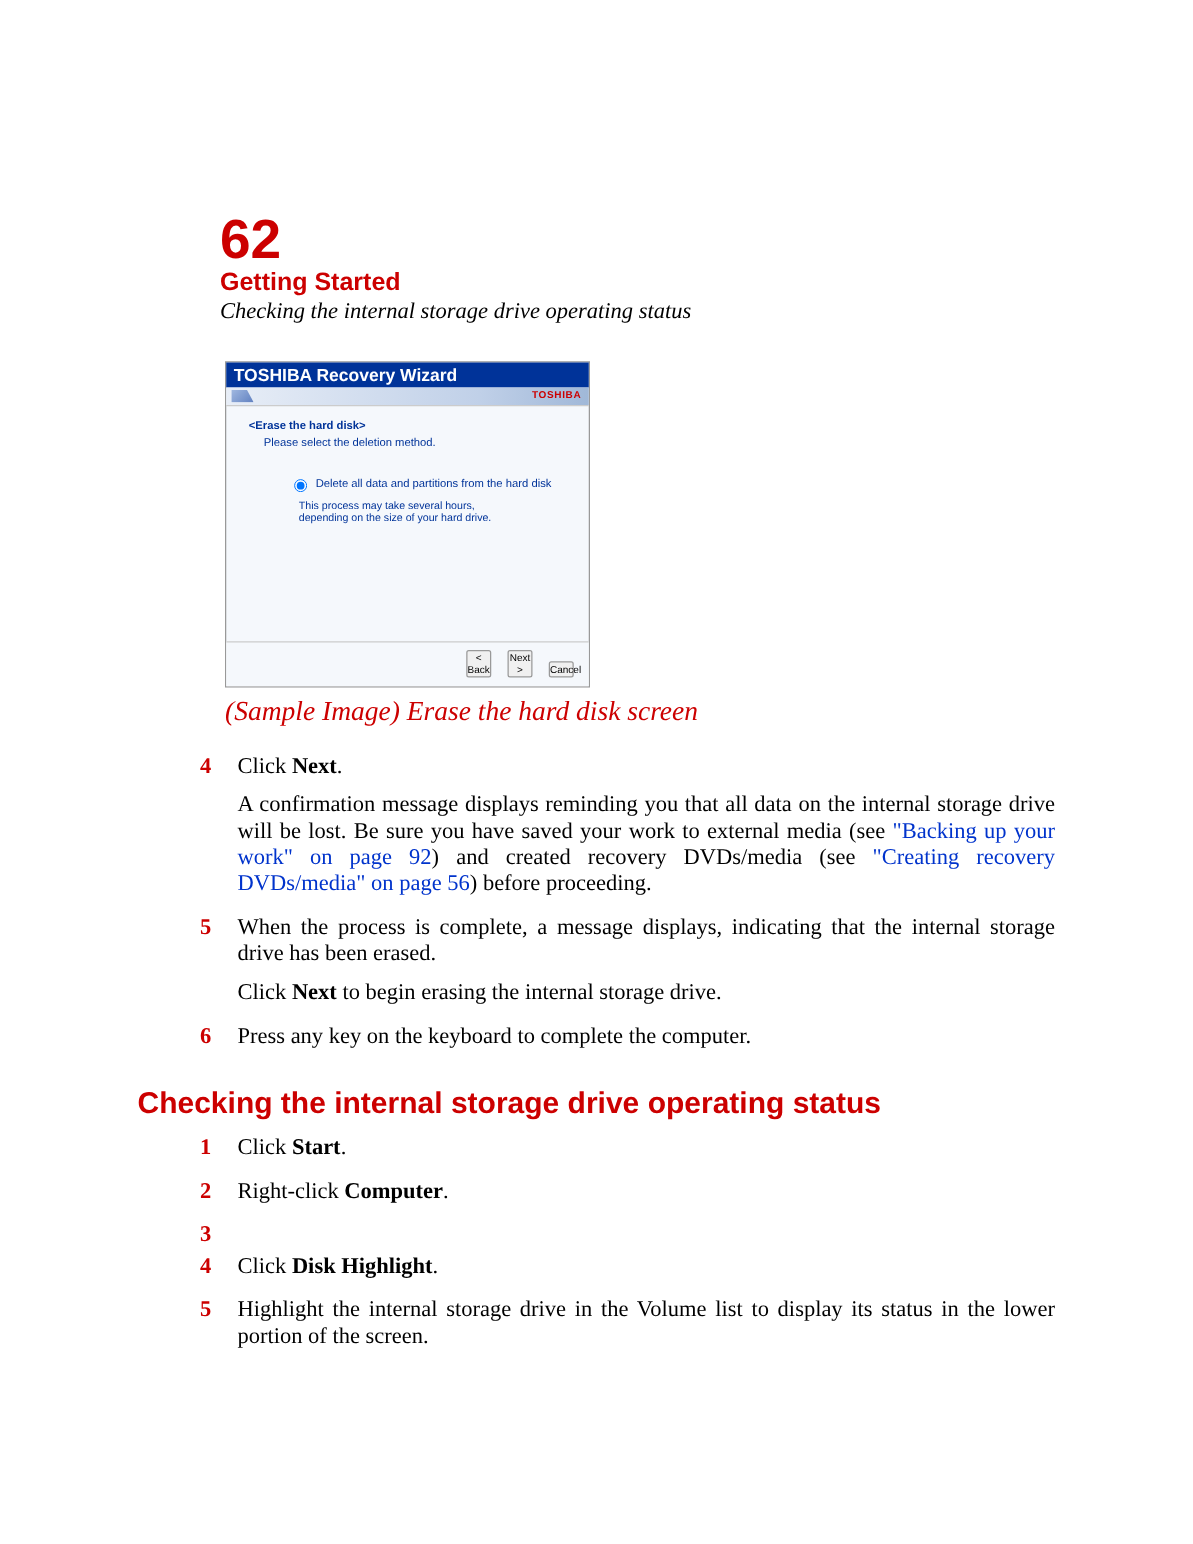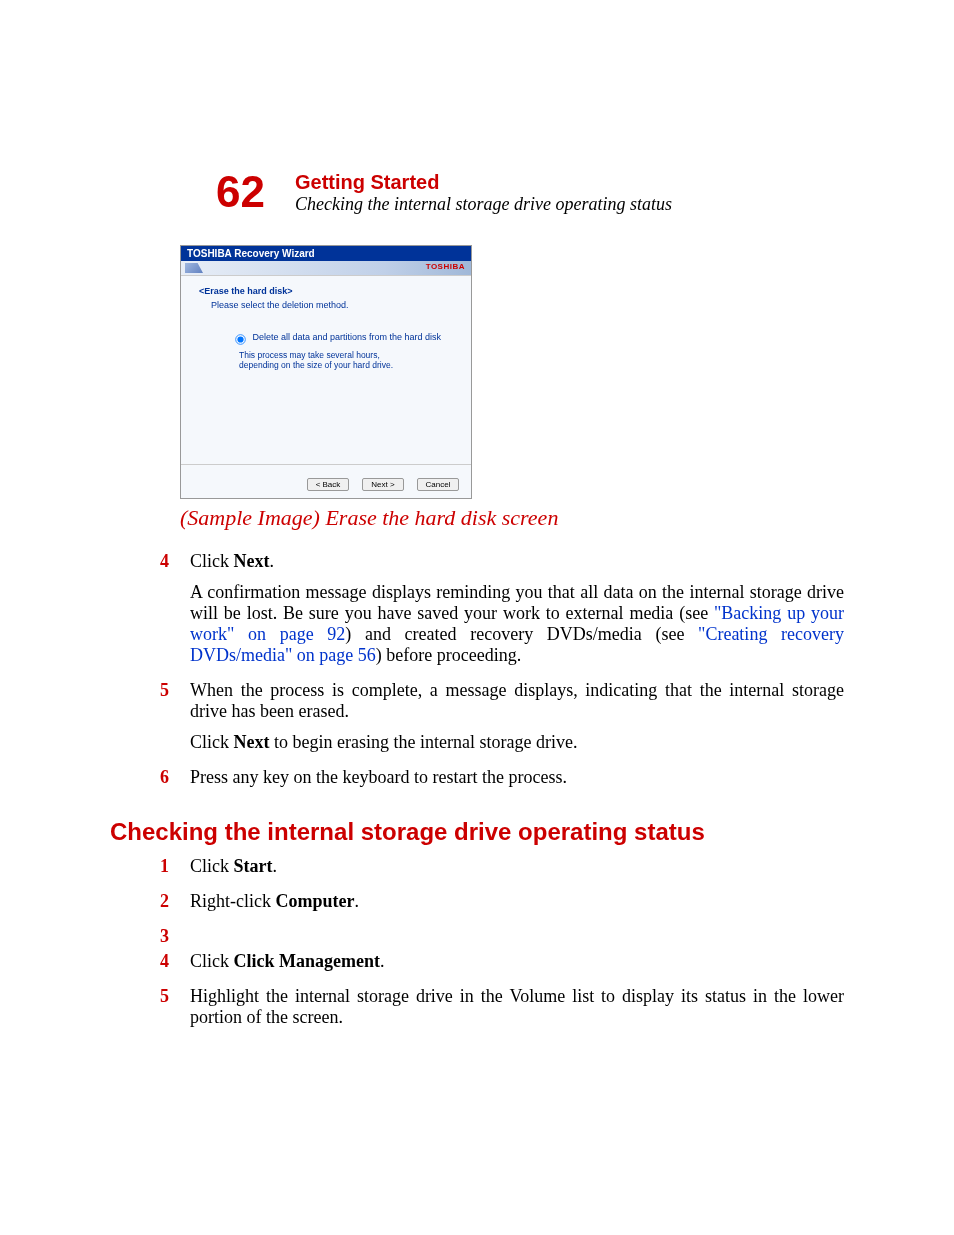--- a/index.html
+++ b/index.html
@@ -11,21 +11,22 @@
     color: #000000;
     width: 954px;
   }
   .page {
     padding: 170px 110px 60px 110px;
   }
   .header {
     display: flex;
     align-items: flex-start;
     margin-bottom: 30px;
-    margin-left: 106px;
+    margin-left: 66px;
+    flex-direction: column;
   }
   .page-num {
     font-family: "Arial Narrow", Arial, sans-serif;
     font-weight: bold;
     font-size: 44px;
     color: #cc0000;
     line-height: 1;
     margin-right: 30px;
   }
   .titles {}
@@ -44,21 +45,21 @@
   .screenshot {
     width: 290px;
     margin-left: 70px;
     border: 1px solid #999;
     font-family: Tahoma, Arial, sans-serif;
     background: #f5f8fc;
   }
   .ss-titlebar {
     background: #003399;
     color: #fff;
-    font-size: 10px;
+    font-size: 14px;
     font-weight: bold;
     padding: 2px 6px;
   }
   .ss-banner {
     height: 14px;
     background: linear-gradient(to right, #e8eef7 0%, #c0d0e8 70%, #a0b8d8 100%);
     position: relative;
     border-bottom: 1px solid #ccc;
   }
   .ss-banner::before {
@@ -107,21 +108,21 @@
   .ss-buttons {
     border-top: 1px solid #ccc;
     padding: 6px 12px;
     text-align: right;
     background: #f5f8fc;
   }
   .ss-buttons button {
     font-size: 8px;
     font-family: Tahoma, Arial, sans-serif;
     padding: 1px 0;
-    width: 42px;
+    width: 20px;
     margin-left: 8px;
     background: #f0f0f0;
     border: 1px solid #999;
     border-radius: 2px;
   }
   .caption {
     font-style: italic;
     color: #cc0000;
     margin-left: 70px;
     margin-top: 6px;
@@ -210,21 +211,21 @@
     <div class="list-num">5</div>
     <div class="list-content">
       <p>When the process is complete, a message displays, indicating that the internal storage drive has been erased.</p>
       <p><span>Click </span><b>Next</b><span> to begin erasing the internal storage drive.</span></p>
     </div>
   </div>
 
   <div class="list-item">
     <div class="list-num">6</div>
     <div class="list-content">
-      <p>Press any key on the keyboard to restart the process.</p>
+      <p>Press any key on the keyboard to complete the computer.</p>
     </div>
   </div>
 
   <div class="section-head">Checking the internal storage drive operating status</div>
 
 
   <div class="list-item">
     <div class="list-num">1</div>
     <div class="list-content">
         <p><span>Click </span><b>Start</b><span>.</span></p>
@@ -235,21 +236,21 @@
     <div class="list-content">
         <p><span>Right-click </span><b>Computer</b><span>.</span></p>
       </div>
   </div>
   <div class="list-item">
     <div class="list-num">3</div>
   </div>
   <div class="list-item">
     <div class="list-num">4</div>
     <div class="list-content">
-        <p><span>Click </span><b>Click Management</b><span>.</span></p>
+        <p><span>Click </span><b>Disk Highlight</b><span>.</span></p>
       </div>
   </div>
   <div class="list-item">
     <div class="list-num">5</div>
     <div class="list-content">
         <p>Highlight the internal storage drive in the Volume list to display its status in the lower portion of the screen.</p>
       </div>
   </div>
 
 </div>

